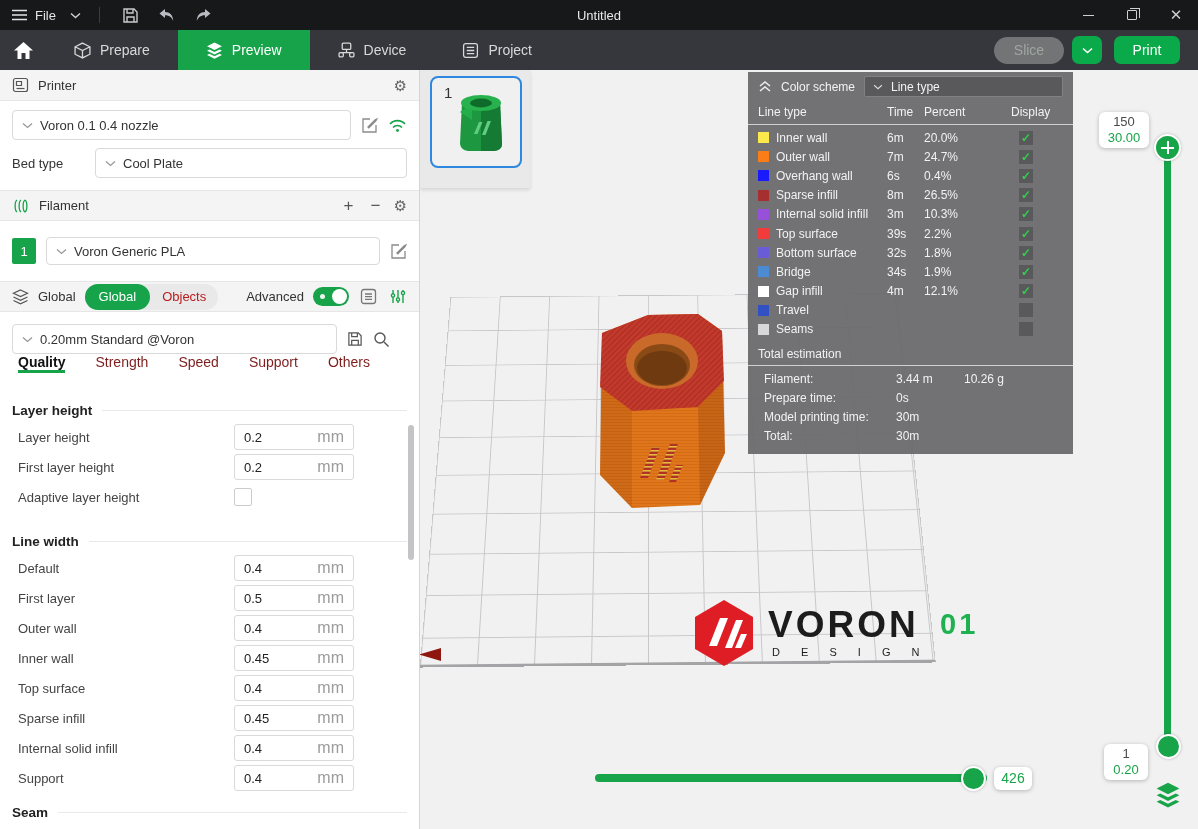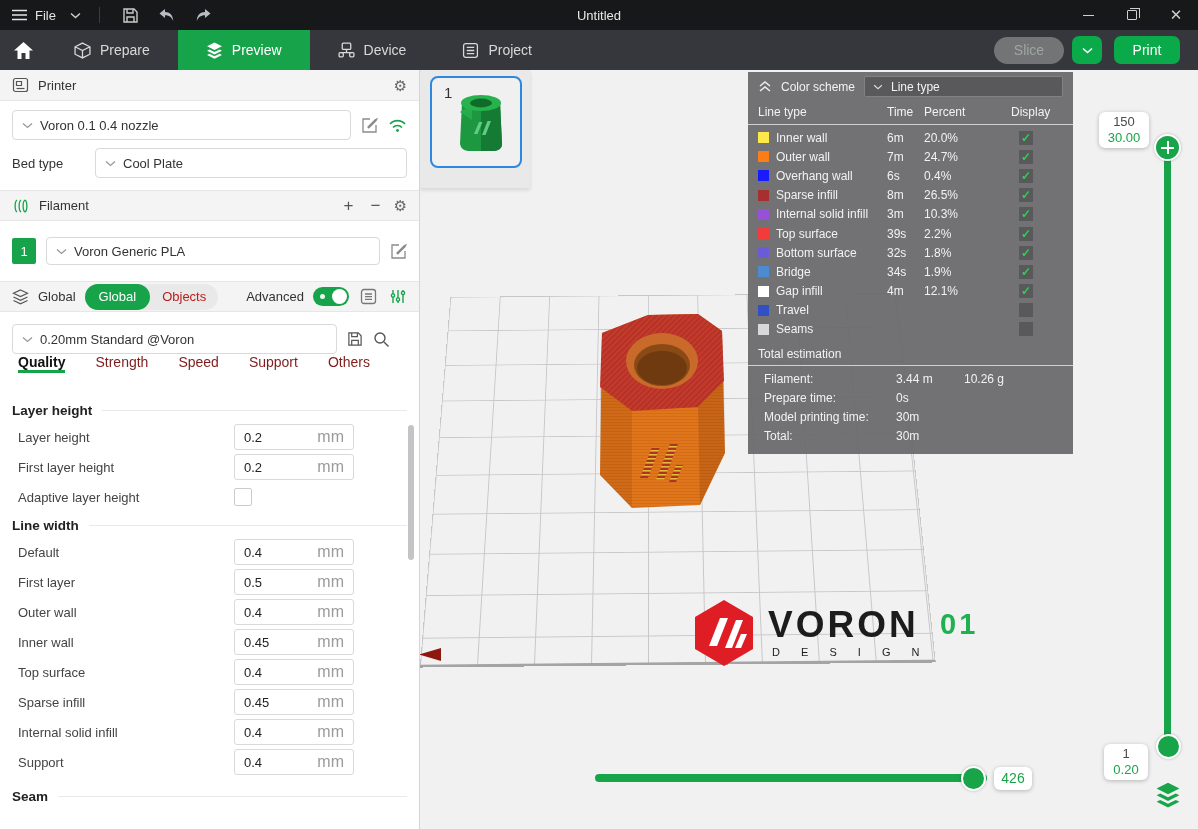--- a/index.html
+++ b/index.html
@@ -359,21 +359,21 @@
       <span class="unit">mm</span>
     </div>
   </div>
   <div class="prow">
     <span class="plabel">Adaptive layer height</span>
     <div style="width:120px">
         <div class="pcheck"></div>
       </div>
   </div>
 
-  <div class="grp-head" style="margin-top:0">
+  <div class="grp-head" style="margin-top:16px">
       <span>Line width</span>
     </div>
 
   <div class="prow">
     <span class="plabel">Default</span>
     <div class="pinput">
         <span class="val">0.4</span>
         <span class="unit">mm</span>
       </div>
   </div>

